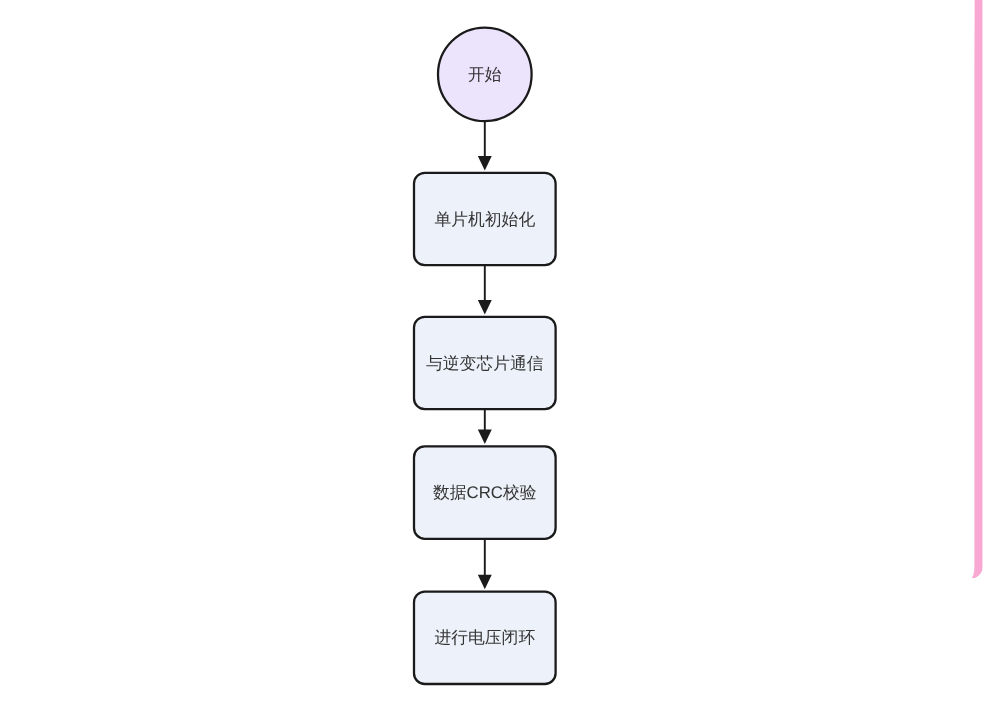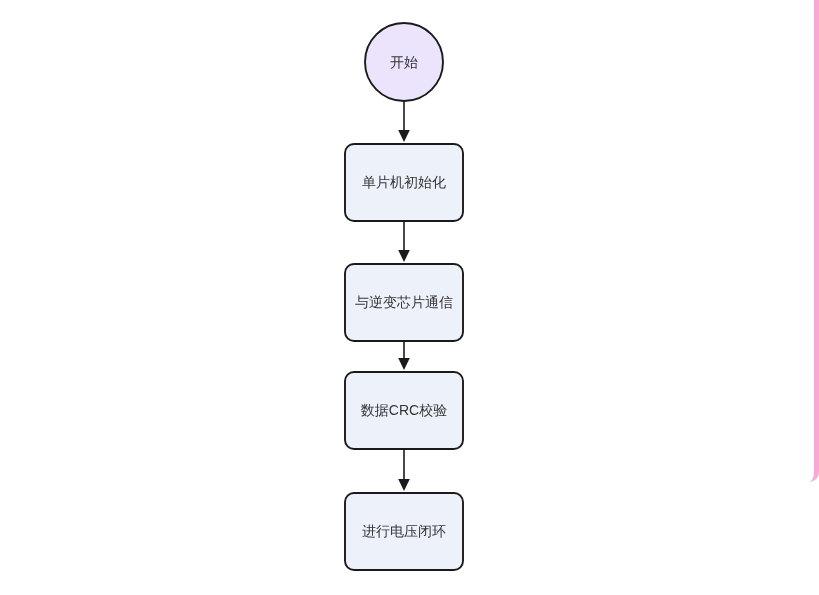--- a/index.html
+++ b/index.html
@@ -13,21 +13,21 @@
     height: 595px;
     font-family: "Liberation Sans", "DejaVu Sans", sans-serif;
     overflow: hidden;
   }
   #canvas {
     position: relative;
     width: 819px;
     height: 482px;
     background: #ffffff;
     box-sizing: border-box;
-    border-right: 5px solid #f9a8d4;
+    border-right: 7px solid #f9a8d4;
     border-radius: 0 0 10px 0;
   }
   #diagram-svg {
     position: absolute;
     left: 0;
     top: 0;
     width: 819px;
     height: 595px;
   }
   .node-label {

